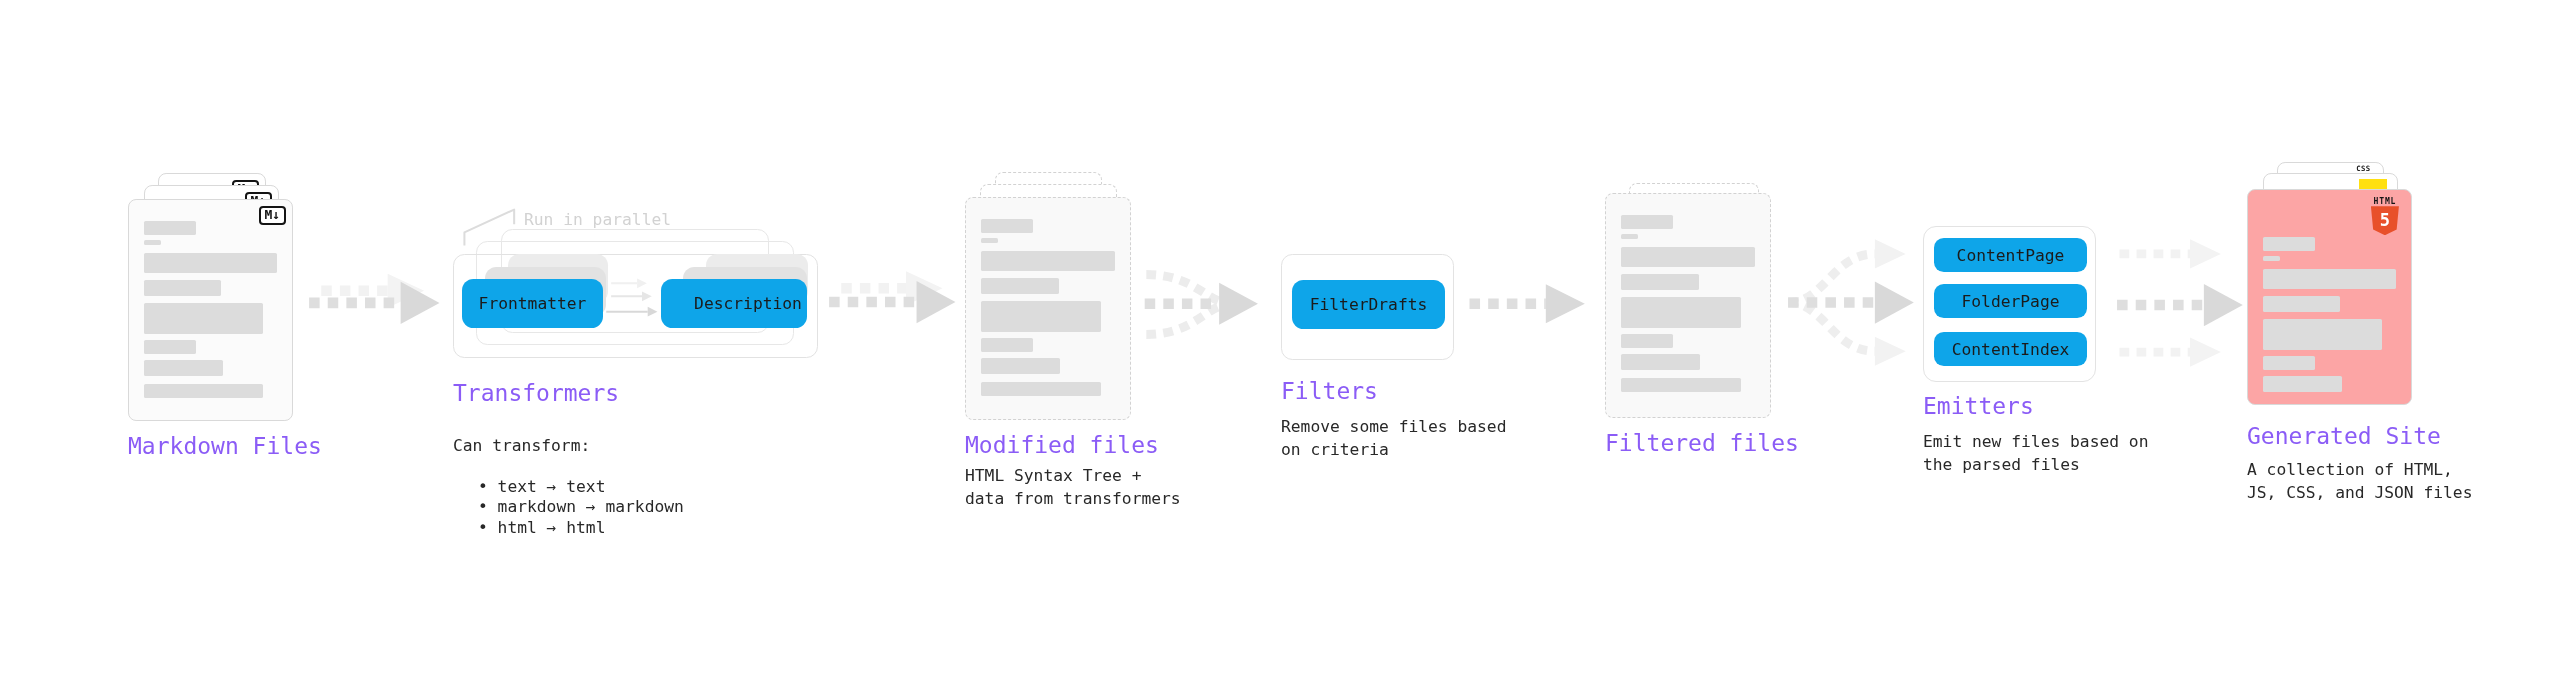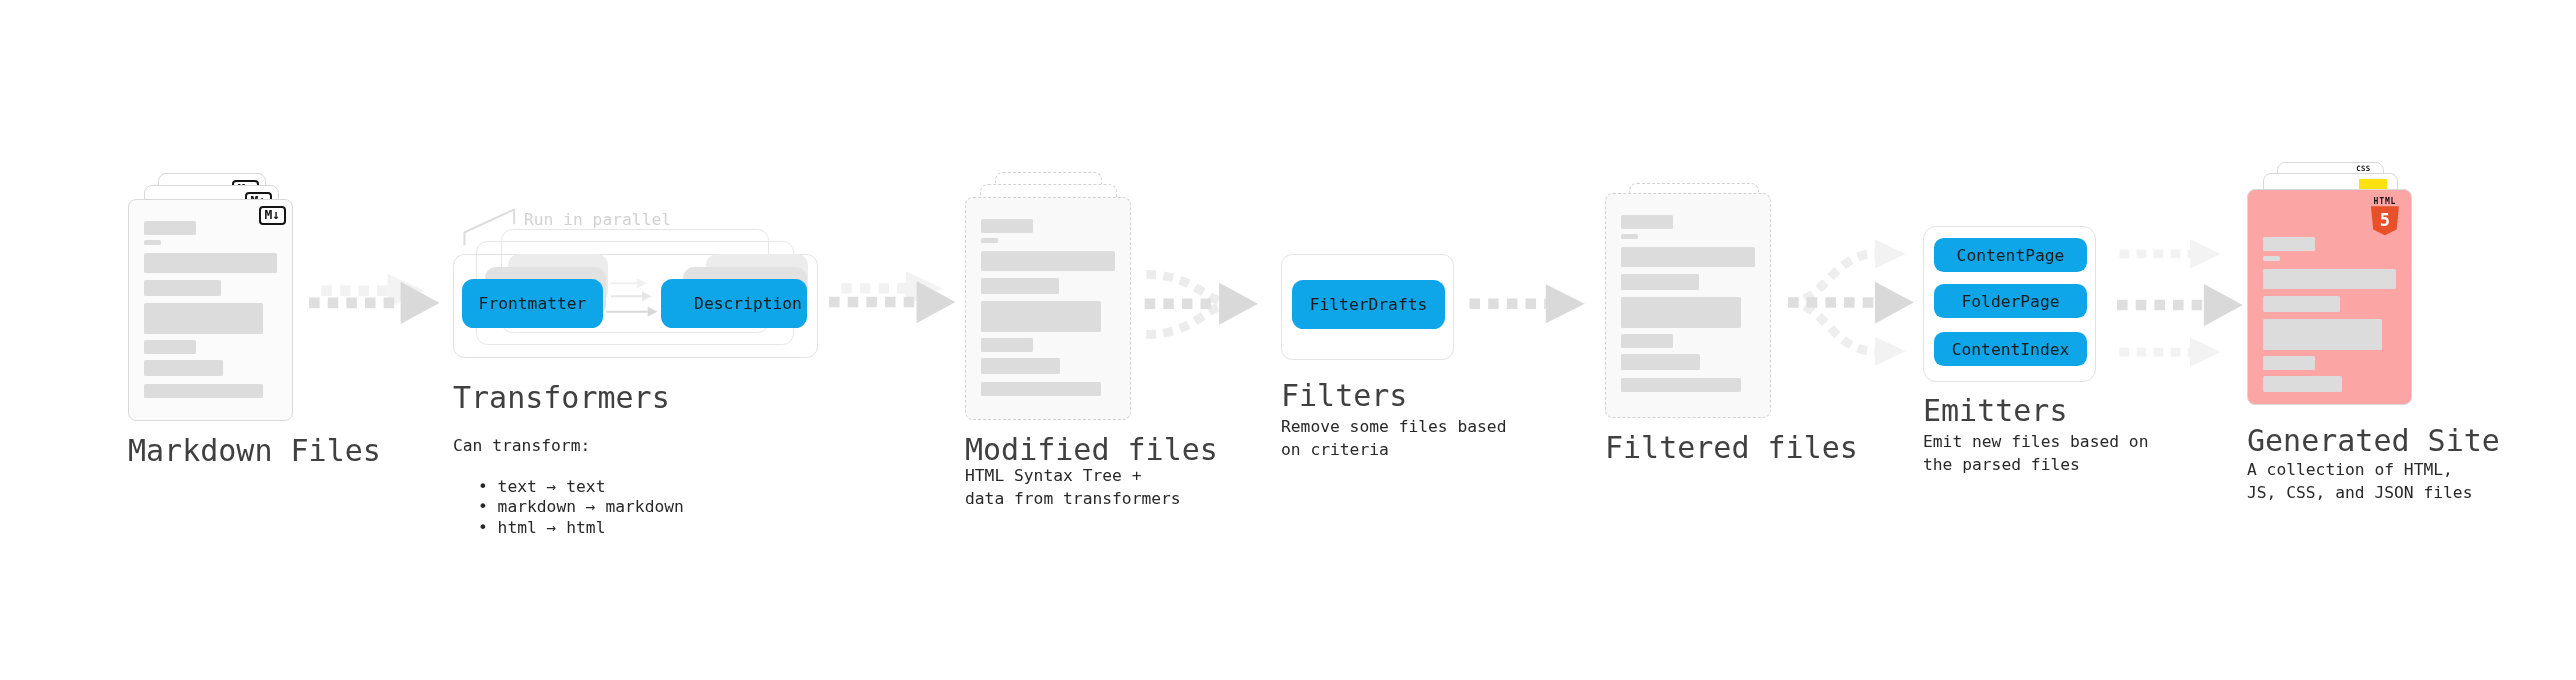--- a/index.html
+++ b/index.html
@@ -48,21 +48,21 @@
   .pill { position:absolute; background:#0ea5e9; border-radius:11.4px;
     display:flex; align-items:center; justify-content:center;
     font-size:16.3px; color:#1b1b1b; box-sizing:border-box; }
   .pill.ghost1 { background:#e2e2e2; }
   .pill.ghost2 { background:#ececec; }
   .frame { position:absolute; border:1.6px solid #e7e7e7; border-radius:11.4px; box-sizing:border-box; }
   .panel { position:absolute; background:#ffffff; border:1.6px solid #e3e3e3;
     border-radius:11.4px; box-sizing:border-box; }
 
   
-  .t-label { position:absolute; font-size:30px; font-weight:500; color:#404040; white-space:nowrap;text-align:center; }
+  .t-label { position:absolute; font-size:23px; font-weight:500; color:#8b5cf6; white-space:nowrap;text-align:center; }
   .t-sub { position:absolute; font-size:16.3px; color:#282828; line-height:23px; white-space:pre-line; }
   .t-note { position:absolute; font-size:16.3px; color:#d2d2d2; white-space:nowrap; }
   ul.bullets { position:absolute; margin:0; padding:0; list-style:none;
     font-size:16.3px; color:#282828; line-height:20.3px; }
   ul.bullets li::before { content:"• "; }
 
   svg.arrow { position:absolute; overflow:visible; }
 </style>
 </head>
 <body>

